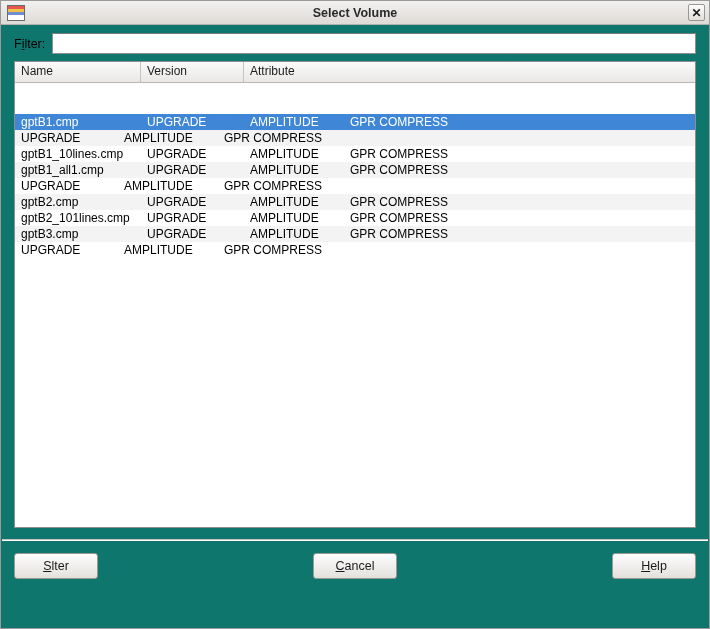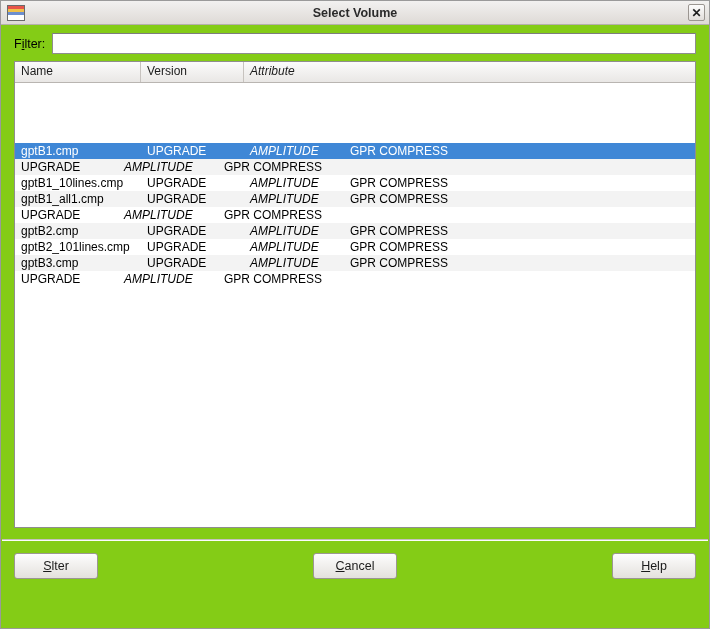--- a/index.html
+++ b/index.html
@@ -12,21 +12,21 @@
     background: #ececec;
     font-family: "Liberation Sans", sans-serif;
     font-size: 12px;
     color: #000000;
     overflow: hidden;
   }
   .window {
     width: 710px;
     height: 629px;
     box-sizing: border-box;
-    background: #84cc16;
+    background: #0f766e;
     border: 1px solid #9a9a9a;
     display: flex;
     flex-direction: column;
   }
   
   .titlebar {
     height: 24px;
     box-sizing: border-box;
     background: linear-gradient(#f2f1f0, #dedad6);
     border-bottom: 1px solid #b5b0ab;
@@ -125,37 +125,36 @@
     box-sizing: border-box;
     padding: 2px 0 0 6px;
     border-right: 1px solid #c7c3bf;
     color: #1c1c1c;
     overflow: hidden;
     white-space: nowrap;
   }
   .th:last-child { border-right: none; }
   .col-name { width: 126px; }
   .col-version { width: 103px; }
-  .col-attribute { width: 100px; font-style: italic; }
+  .col-attribute { width: 100px; }
   .col-format { flex: 1; }
   .table-body {
     flex: 1;
     overflow: hidden;
   }
   .row {
     display: flex;
     height: 16px;
     font-size: 12px;
     line-height: 16px;
   }
   .row.alt { background: #f3f3f3; }
   .row.selected {
     background: #3f87d6;
     color: #ffffff;
-    margin-top: 29px;
   }
   .cell {
     box-sizing: border-box;
     padding-left: 6px;
     white-space: nowrap;
     overflow: hidden;
   }
   
   .filter-options {
     display: flex;

